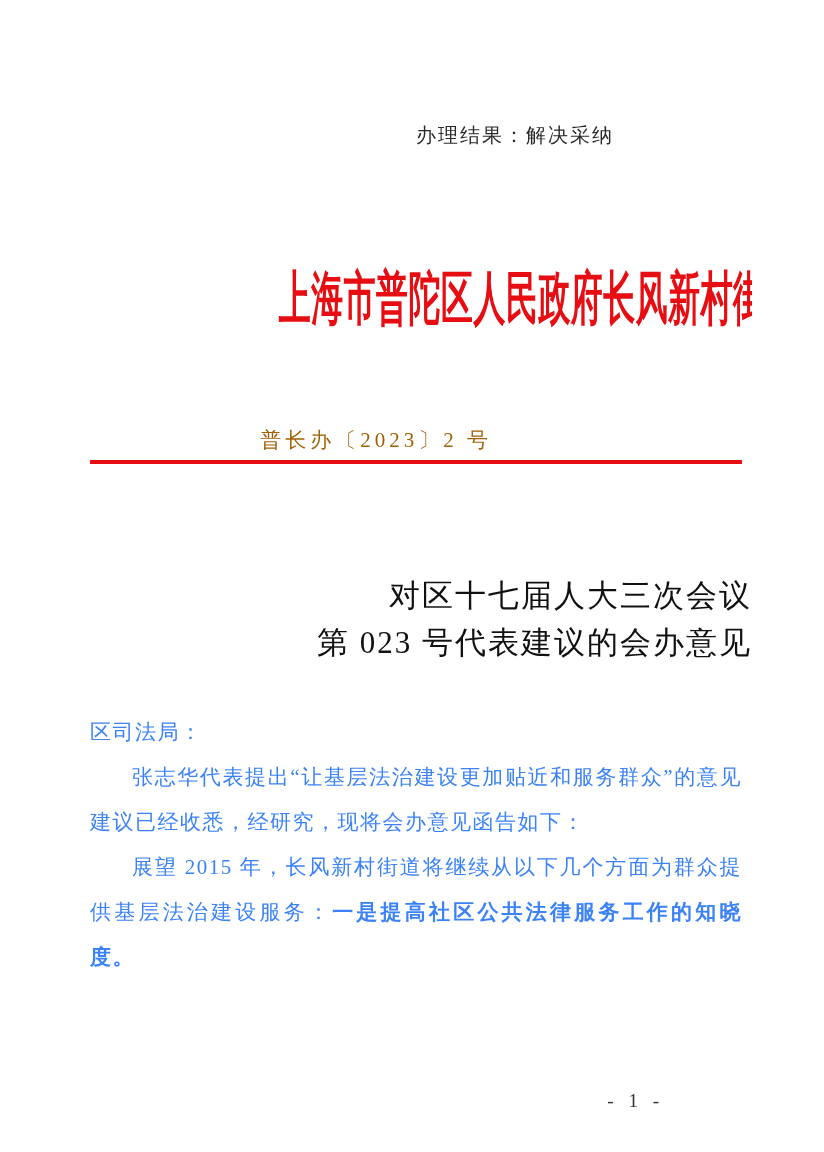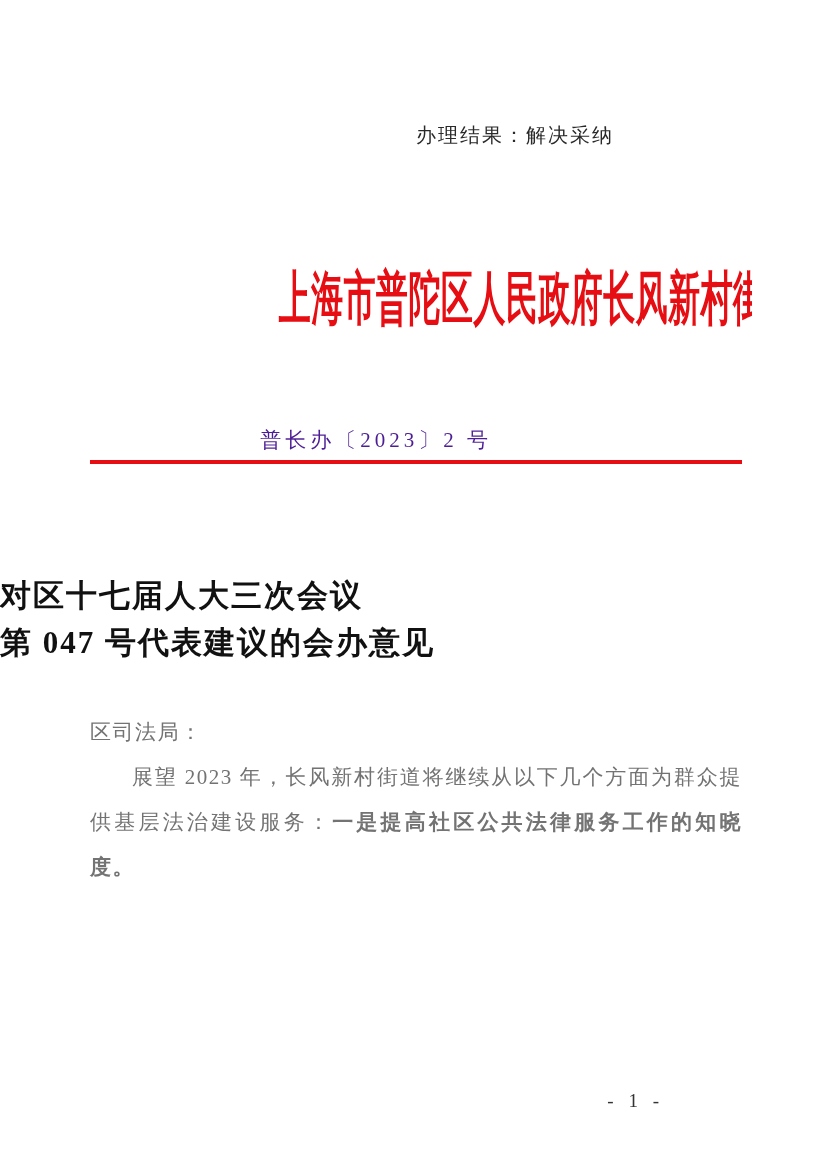--- a/index.html
+++ b/index.html
@@ -44,52 +44,52 @@
     white-space: nowrap;
   }
   .doc-number {
     position: absolute;
     left: 0;
     top: 426px;
     width: 100%;
     text-align: center;
     font-size: 21px;
     letter-spacing: 4px;
-    color: #4c1d95;
+    color: #a16207;
   }
   .red-rule {
     position: absolute;
     left: 90px;
     top: 460px;
     width: 652px;
     height: 4px;
     background: #e60e13;
   }
   .doc-title {
     position: absolute;
     left: 0;
     top: 572px;
     width: 100%;
-    text-align: left;
-    font-weight: bold;
+    text-align: right;
+    font-weight: normal;
     font-size: 31px;
     line-height: 47px;
     letter-spacing: 2px;
     color: #111111;
   }
   .body-text {
     position: absolute;
     left: 90px;
     top: 710px;
     width: 652px;
     font-size: 21px;
     line-height: 45px;
     letter-spacing: 1.5px;
     text-align: justify;
-    color: #737373;
+    color: #3b82f6;
   }
   .body-text p {
     margin: 0;
   }
   .para {
     text-indent: 2em;
   }
   .bold-run {
     font-weight: bold;
   }
@@ -114,23 +114,24 @@
   <div class="masthead">
     <span class="masthead-inner">上海市普陀区人民政府长风新村街道办事处文件</span>
   </div>
 
   <div class="doc-number">普长办〔2023〕2 号</div>
 
   <div class="red-rule"></div>
 
   <div class="doc-title">
     <div>对区十七届人大三次会议</div>
-    <div>第 047 号代表建议的会办意见</div>
+    <div>第 023 号代表建议的会办意见</div>
   </div>
 
   <div class="body-text">
     <p class="salutation">区司法局：</p>
-    <p class="para"><span>展望 2023 年，长风新村街道将继续从以下几个方面为群众提供基层法治建设服务：</span><span class="bold-run">一是提高社区公共法律服务工作的知晓度。</span></p>
+    <p class="para"><span>张志华代表提出“让基层法治建设更加贴近和服务群众”的意见建议已经收悉，经研究，现将会办意见函告如下：</span></p>
+    <p class="para"><span>展望 2015 年，长风新村街道将继续从以下几个方面为群众提供基层法治建设服务：</span><span class="bold-run">一是提高社区公共法律服务工作的知晓度。</span></p>
   </div>
 
   <div class="page-footer">- 1 -</div>
 
 </div>
 
 </body></html>

